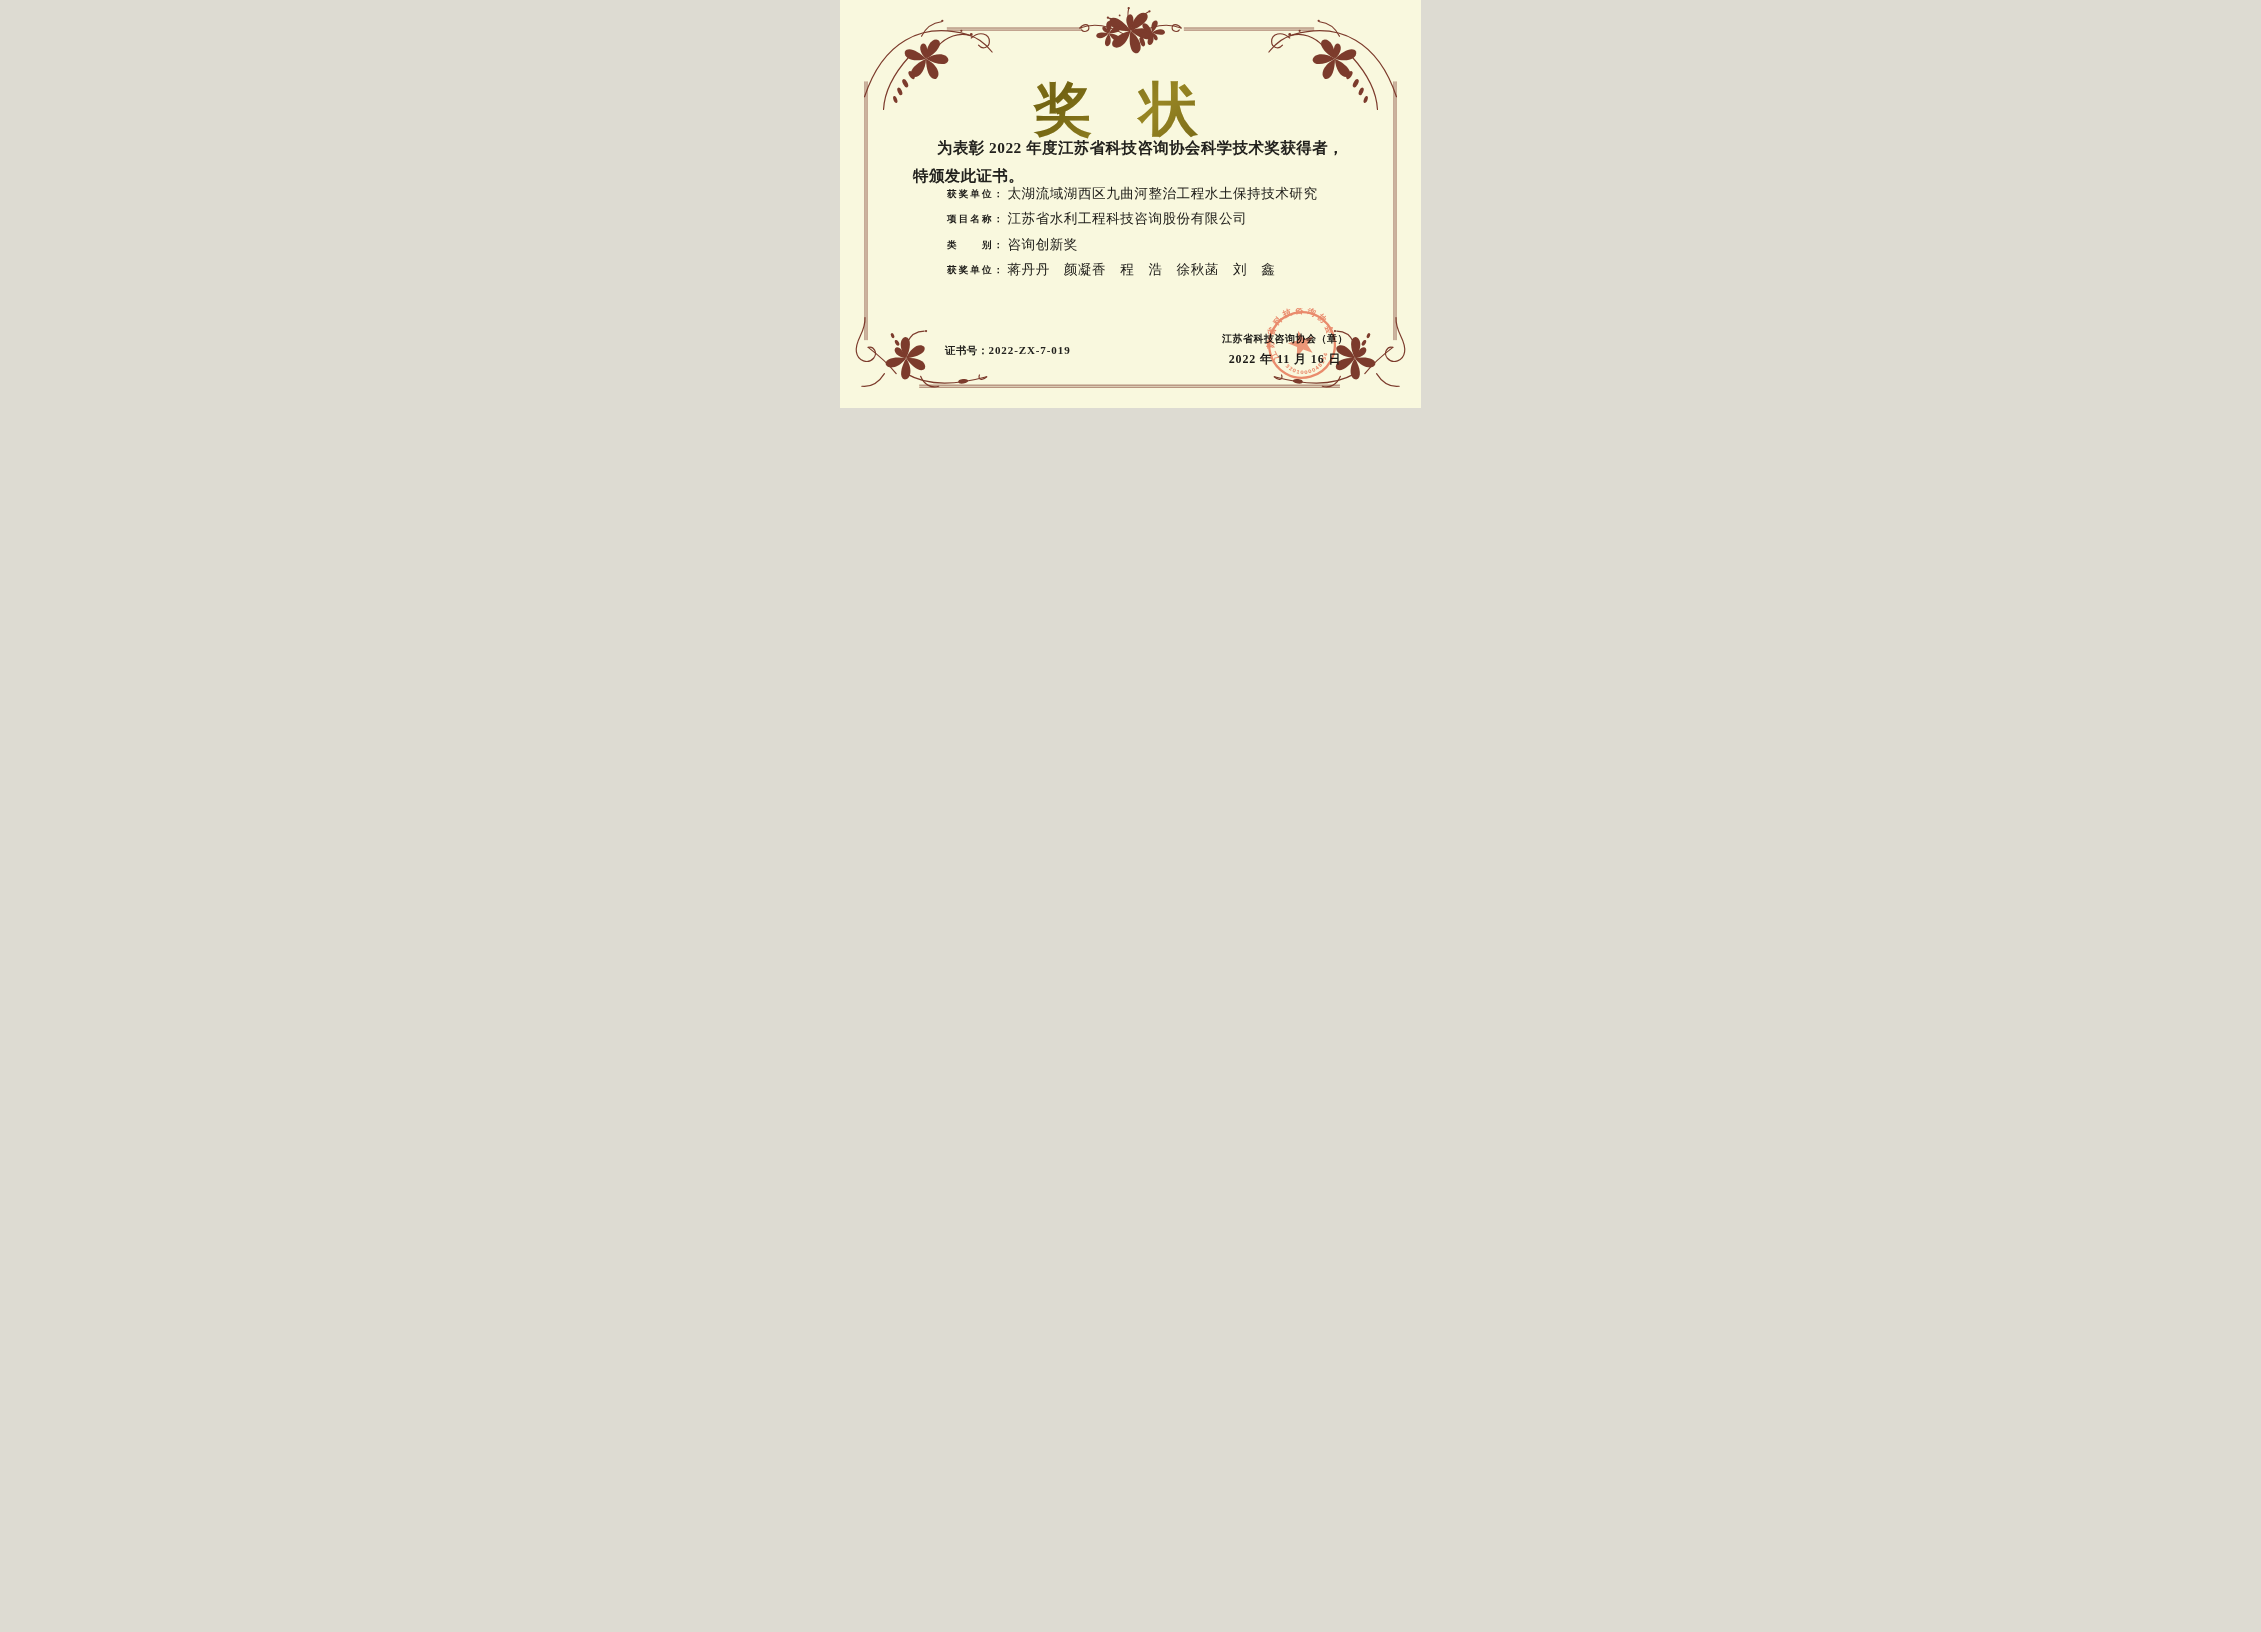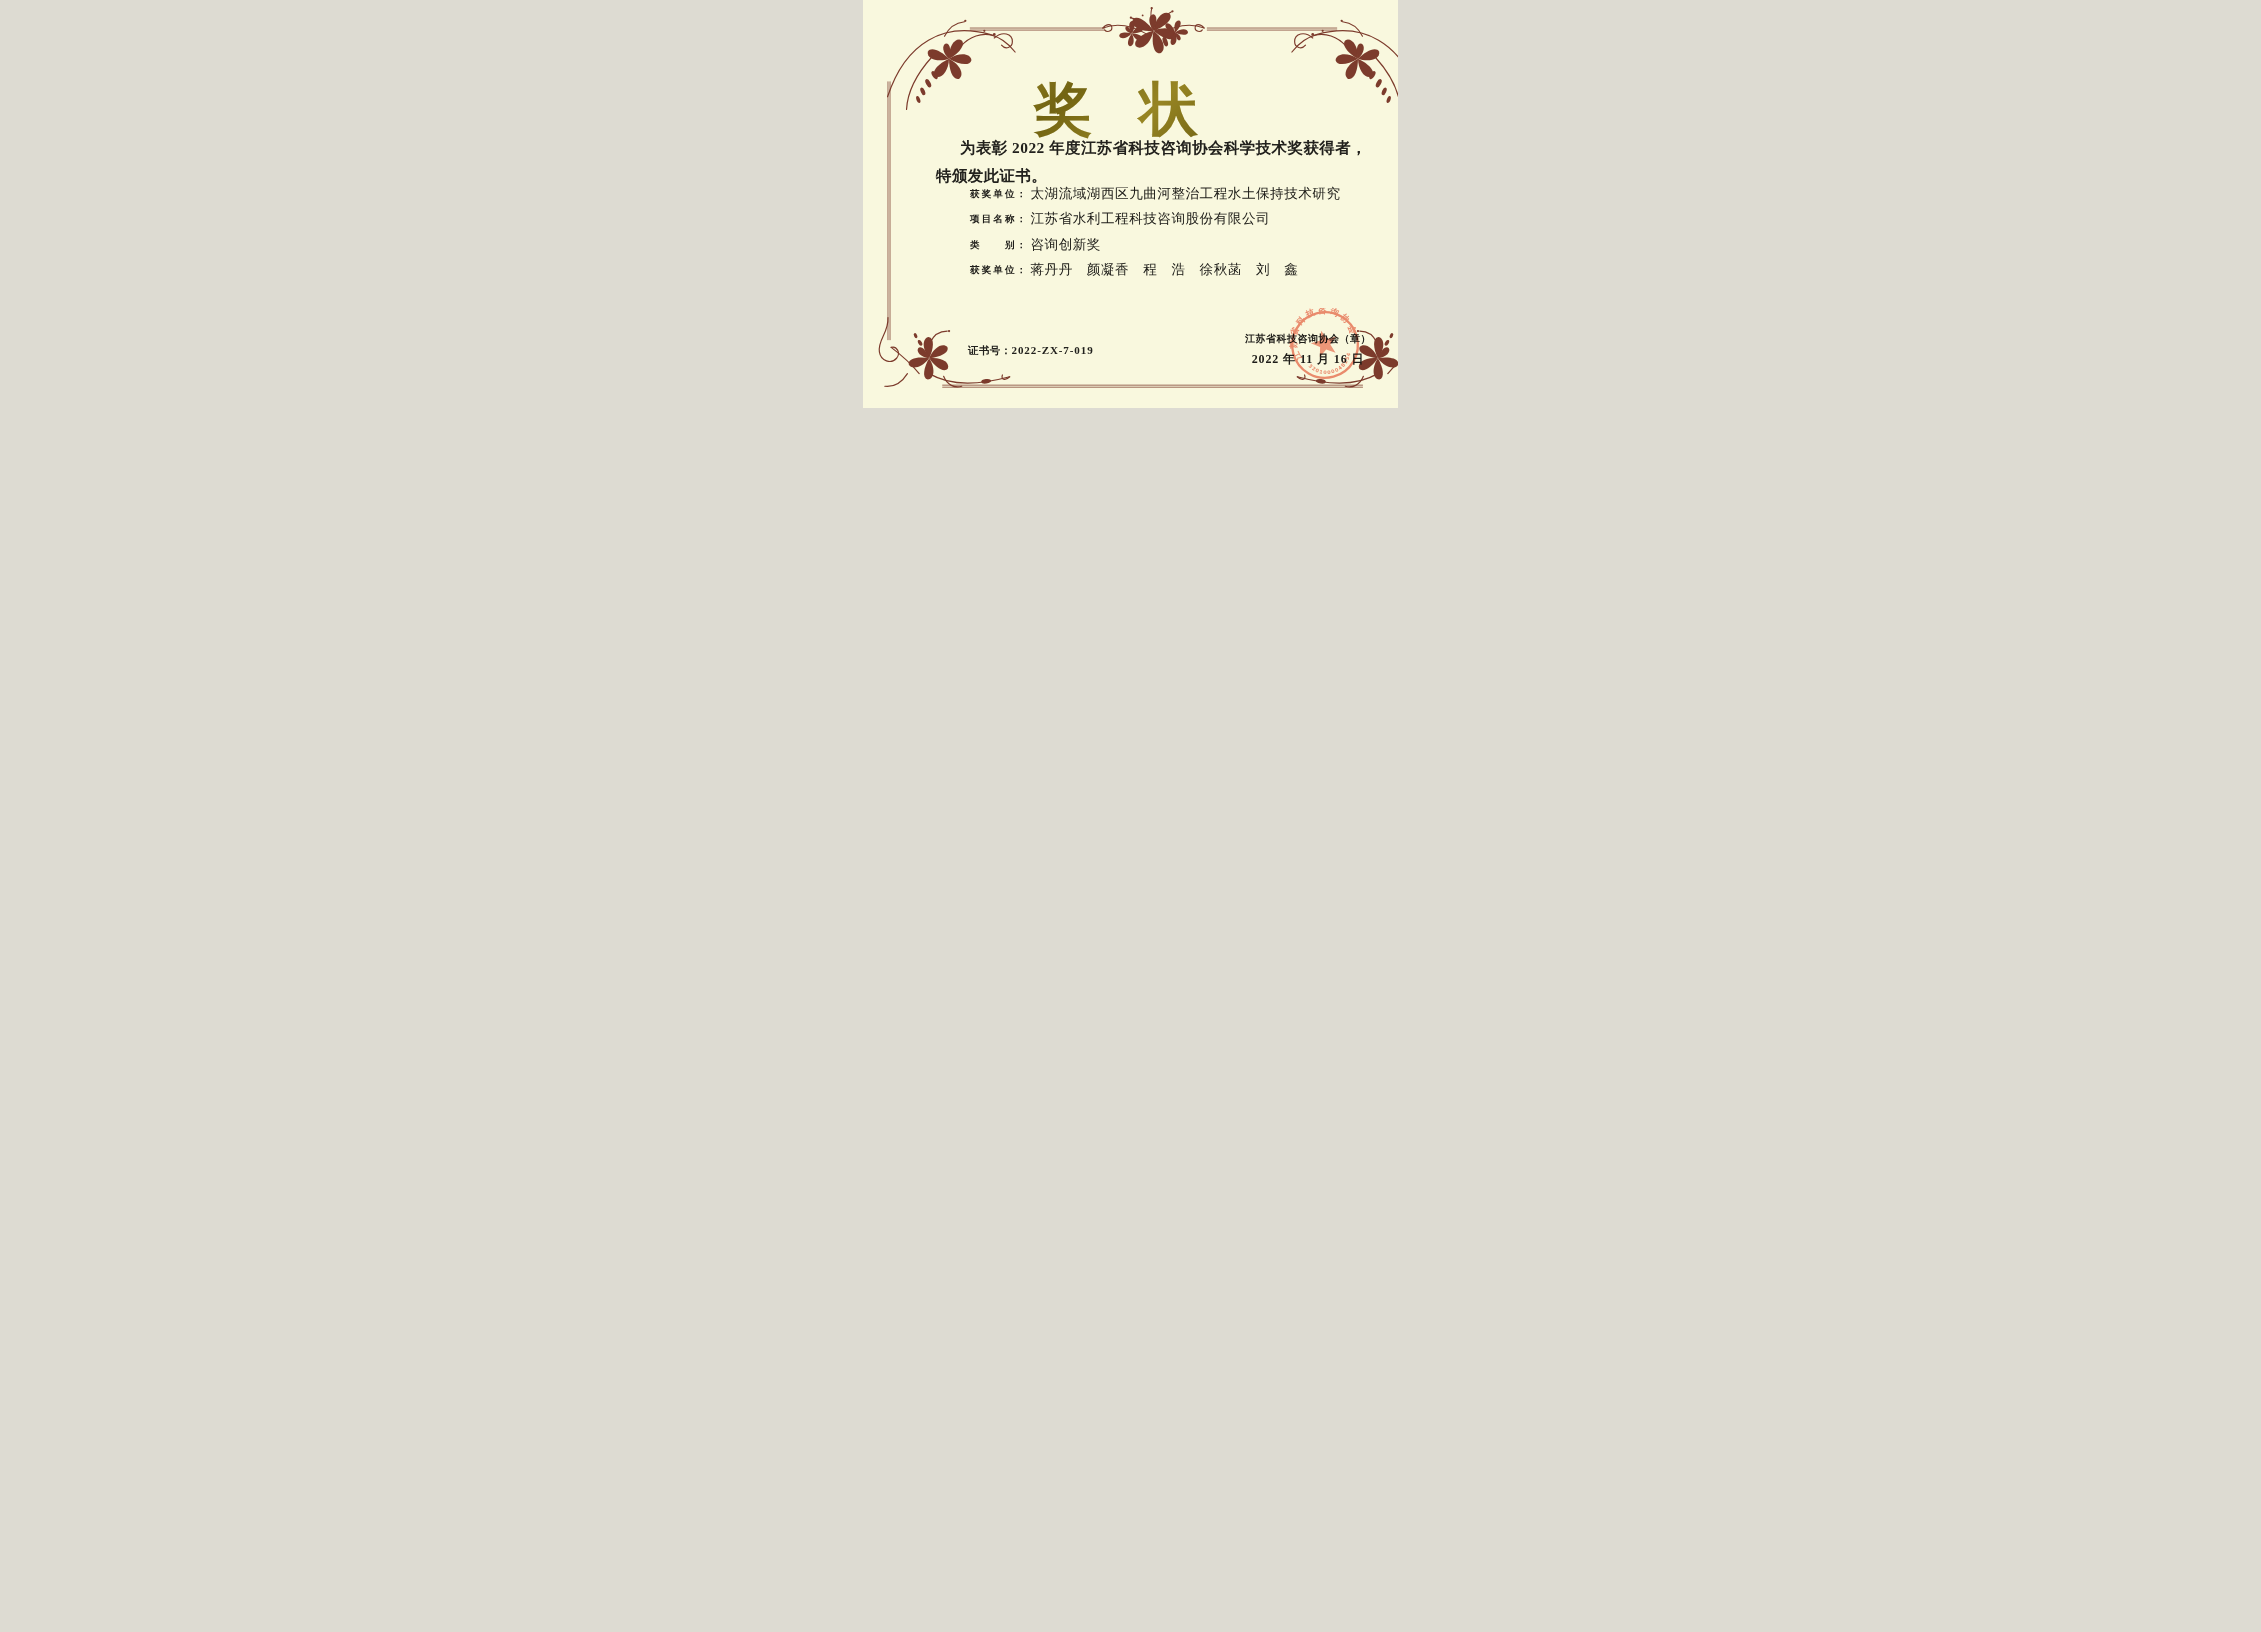--- a/index.html
+++ b/index.html
@@ -1,18 +1,18 @@
 <!DOCTYPE html>
 <html style="font-size:7.2px"><head>
 <meta charset="utf-8">
 <style>
   html,body{margin:0;padding:0;background:#dddbd2;}
   .page{
     position:relative;
-    width:535px;height:408px;
+    width:581px;height:408px;
     margin:0 auto;
     background:#f9f8de;
     overflow:hidden;
     font-family:"Liberation Serif","DejaVu Serif",serif;
     color:#22211d;
   }
   
   .deco{position:absolute;left:0;top:0;width:581px;height:408px;pointer-events:none;}
 
   

